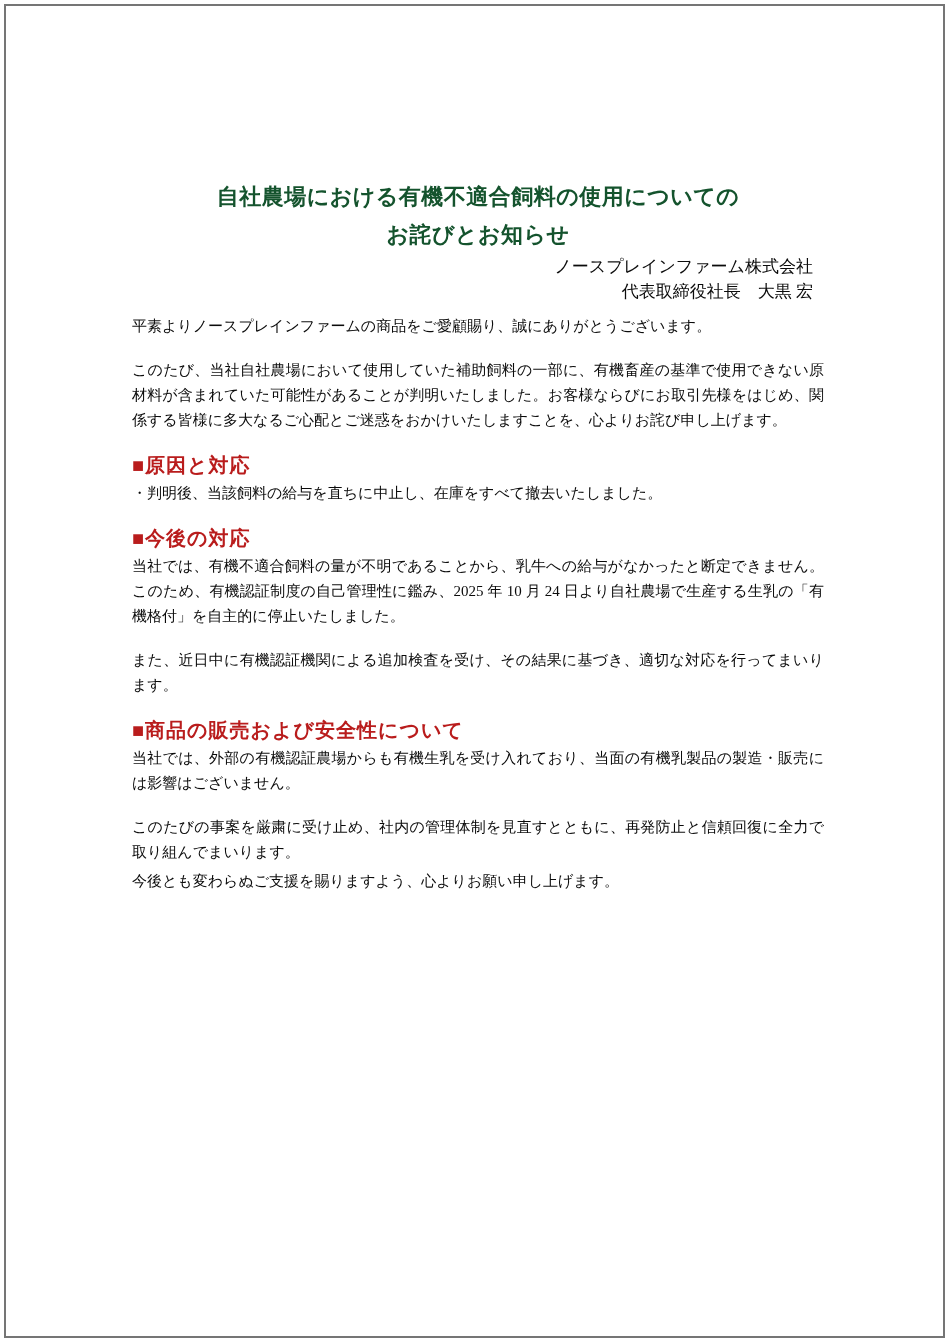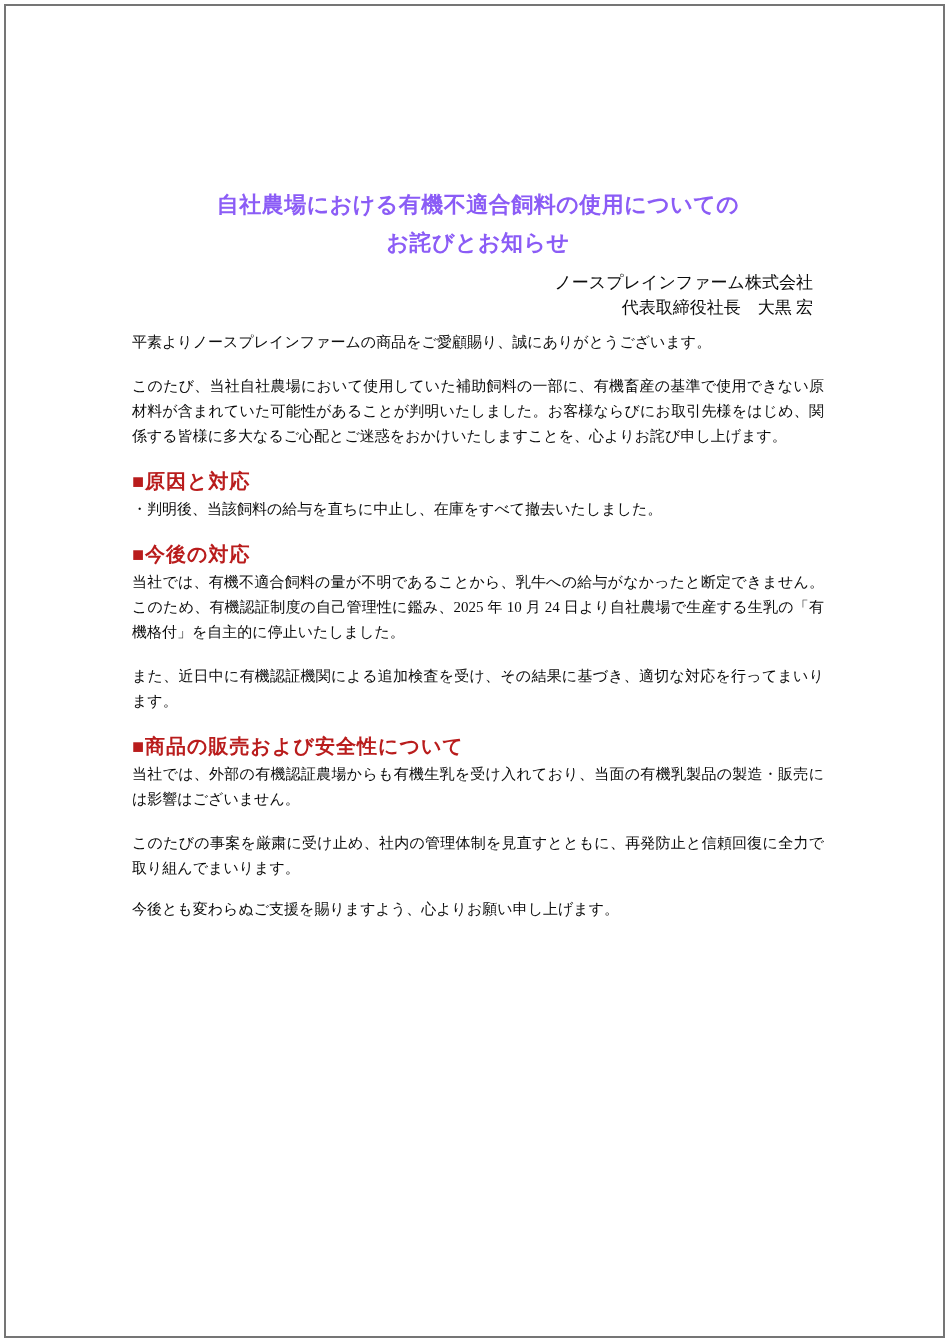--- a/index.html
+++ b/index.html
@@ -26,48 +26,48 @@
     box-sizing: border-box;
     pointer-events: none;
   }
   .content {
     position: absolute;
     left: 132px;
     top: 178px;
     width: 692px;
   }
   .title {
-    margin: 8px;
+    margin: 0;
     font-family: "Liberation Sans", sans-serif;
     font-weight: bold;
     font-size: 22px;
     line-height: 38px;
     text-align: center;
     letter-spacing: 0.5px;
-    color: #8b5cf6;
+    color: #14532d;
   }
   .title .tl {
     display: block;
   }
   .meta {
     margin: 0 0 10px 0;
     padding-right: 11px;
     text-align: right;
     font-size: 17px;
     line-height: 25px;
   }
   .content p {
     margin: 0 0 19px 0;
     font-size: 15px;
     line-height: 25px;
     text-align: justify;
     text-justify: inter-ideograph;
   }
   .content p.no-gap {
-    margin-bottom: 16px;
+    margin-bottom: 4px;
   }
   .content h2 {
     margin: 6px 0 2px 0;
     font-family: "Liberation Sans", sans-serif;
     font-weight: bold;
     font-size: 20px;
     line-height: 27px;
     letter-spacing: 1px;
     color: #b91c1c;
   }

